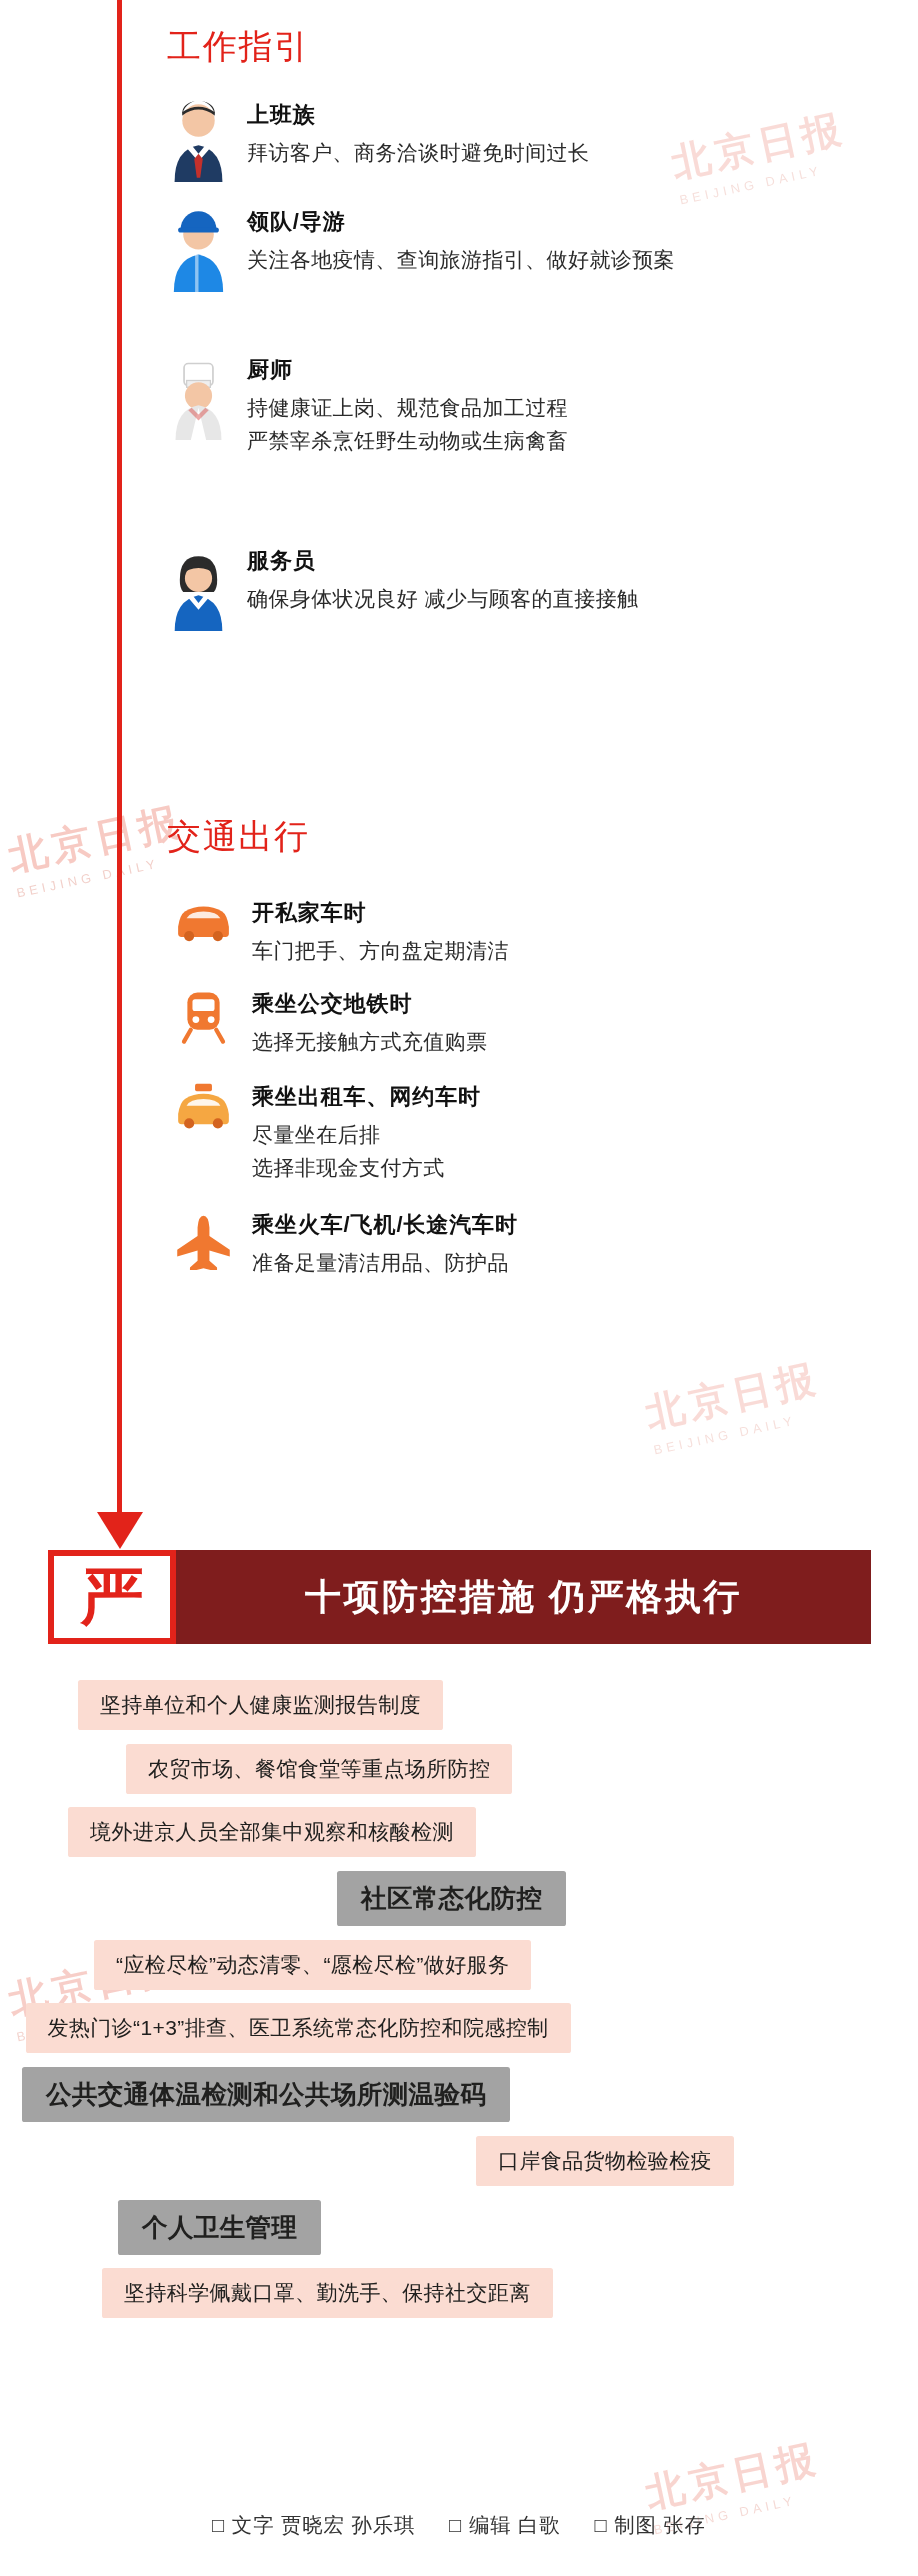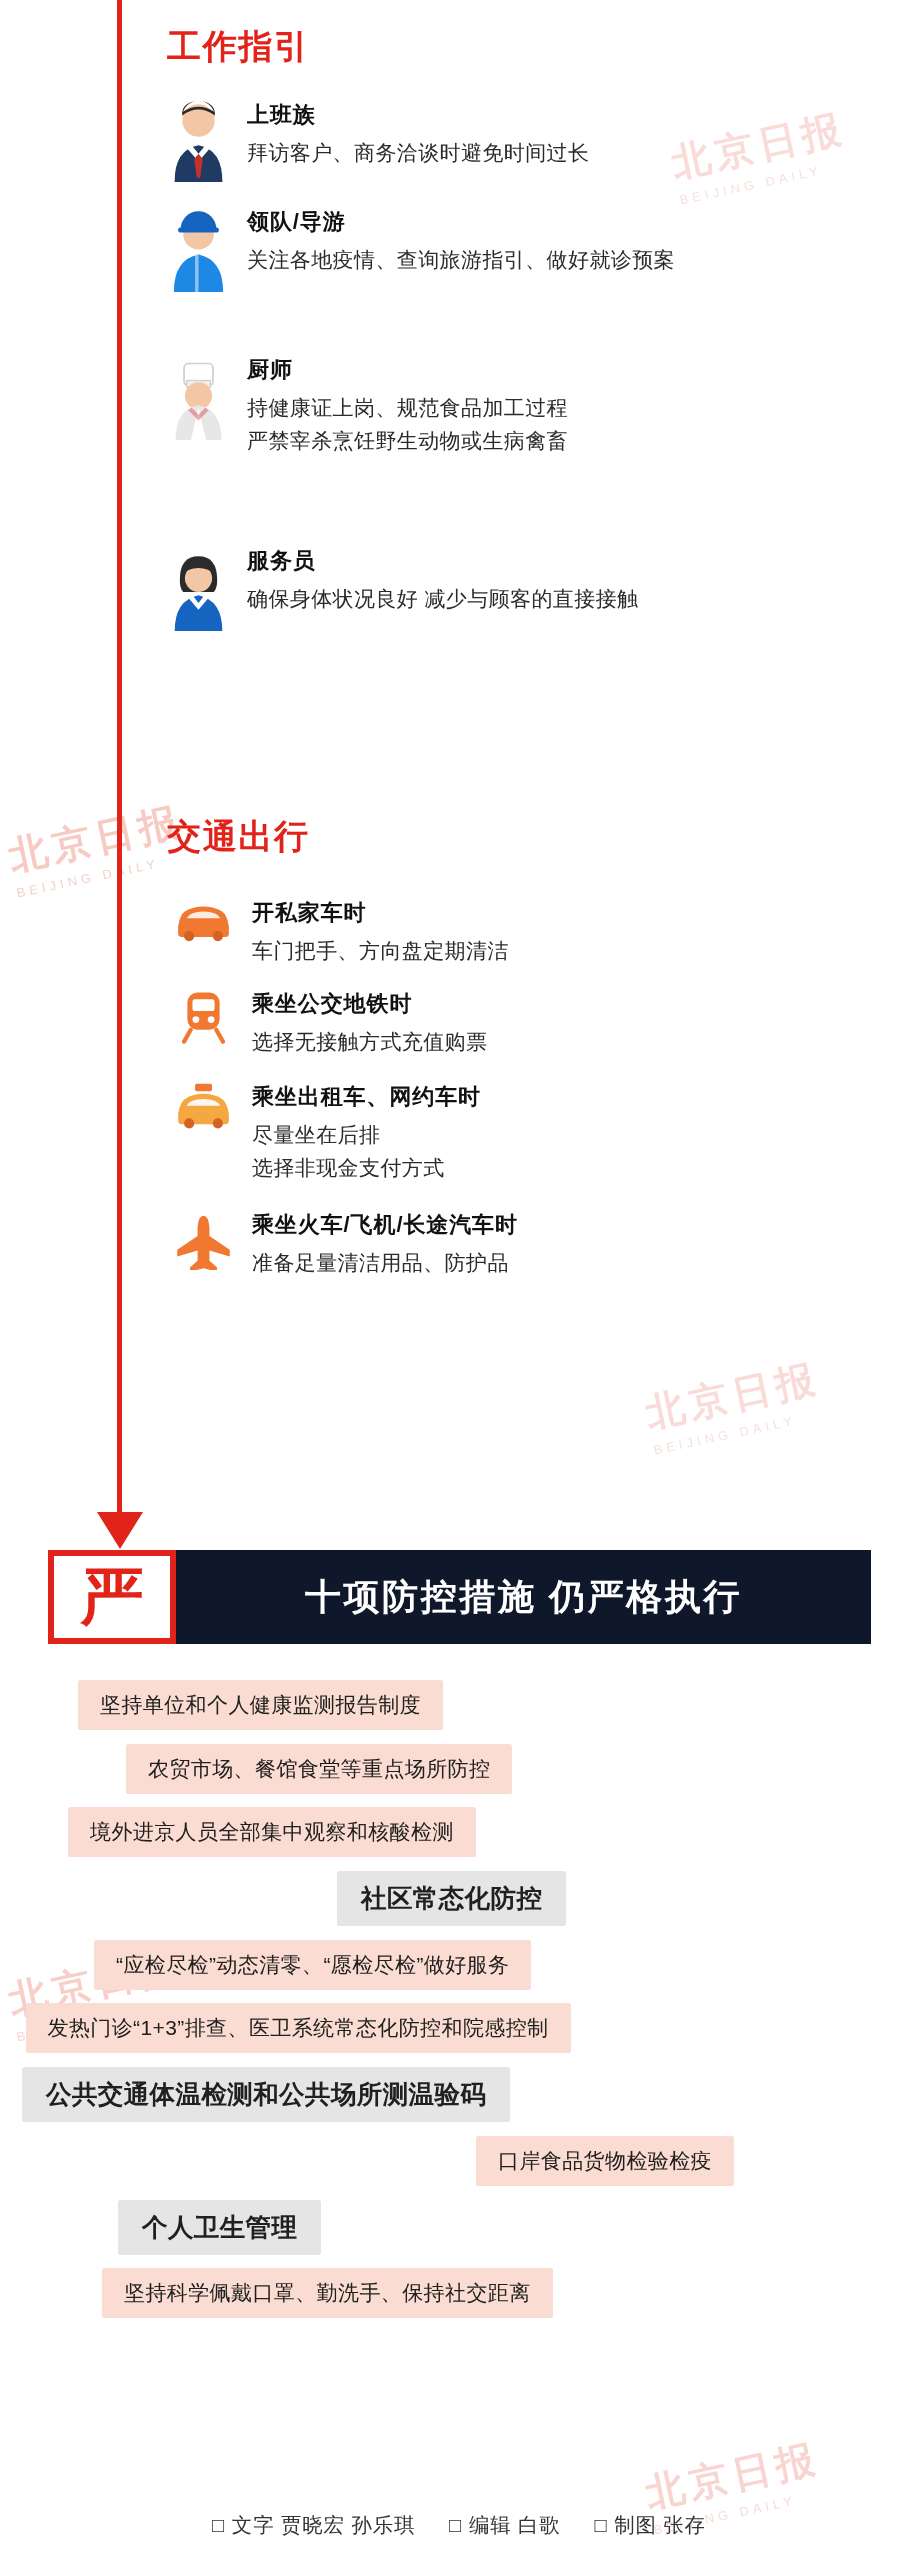--- a/index.html
+++ b/index.html
@@ -73,21 +73,21 @@
     z-index: 1;
   }
 
   
   .content {
     position: relative;
     z-index: 2;
   }
   .section-title {
     font-size: 34px;
-    font-weight: bold;
+    font-weight: normal;
     color: #e2231a;
     letter-spacing: 1.7px;
     margin: 0;
   }
   .sec-work-title { position: absolute; left: 167px; top: 24px; }
   .sec-traffic-title { position: absolute; left: 167px; top: 814px; }
 
   .item {
     position: absolute;
     display: flex;
@@ -140,21 +140,21 @@
     display: flex;
     align-items: center;
     justify-content: center;
     font-size: 63px;
     font-weight: bold;
     color: #e2231a;
     font-family: "Liberation Serif", serif;
   }
   .banner-bar {
     flex: 1;
-    background: #0f172a;
+    background: #7f1d1d;
     display: flex;
     align-items: center;
     justify-content: center;
     color: #fff;
     font-size: 36px;
     font-weight: bold;
     letter-spacing: 2.6px;
   }
 
   
@@ -172,21 +172,21 @@
   .chip {
     background: #fbdcd2;
     color: #20201f;
     font-size: 21px;
     padding: 11px 22px;
     border-radius: 2.6px;
     white-space: nowrap;
     letter-spacing: 0.4px;
   }
   .chip.em {
-    background: #e5e5e5;
+    background: #a3a3a3;
     font-weight: bold;
     font-size: 25.5px;
     padding: 10.2px 24px;
   }
 
   
   .footer {
     position: absolute;
     left: 0;
     top: 2511px;

